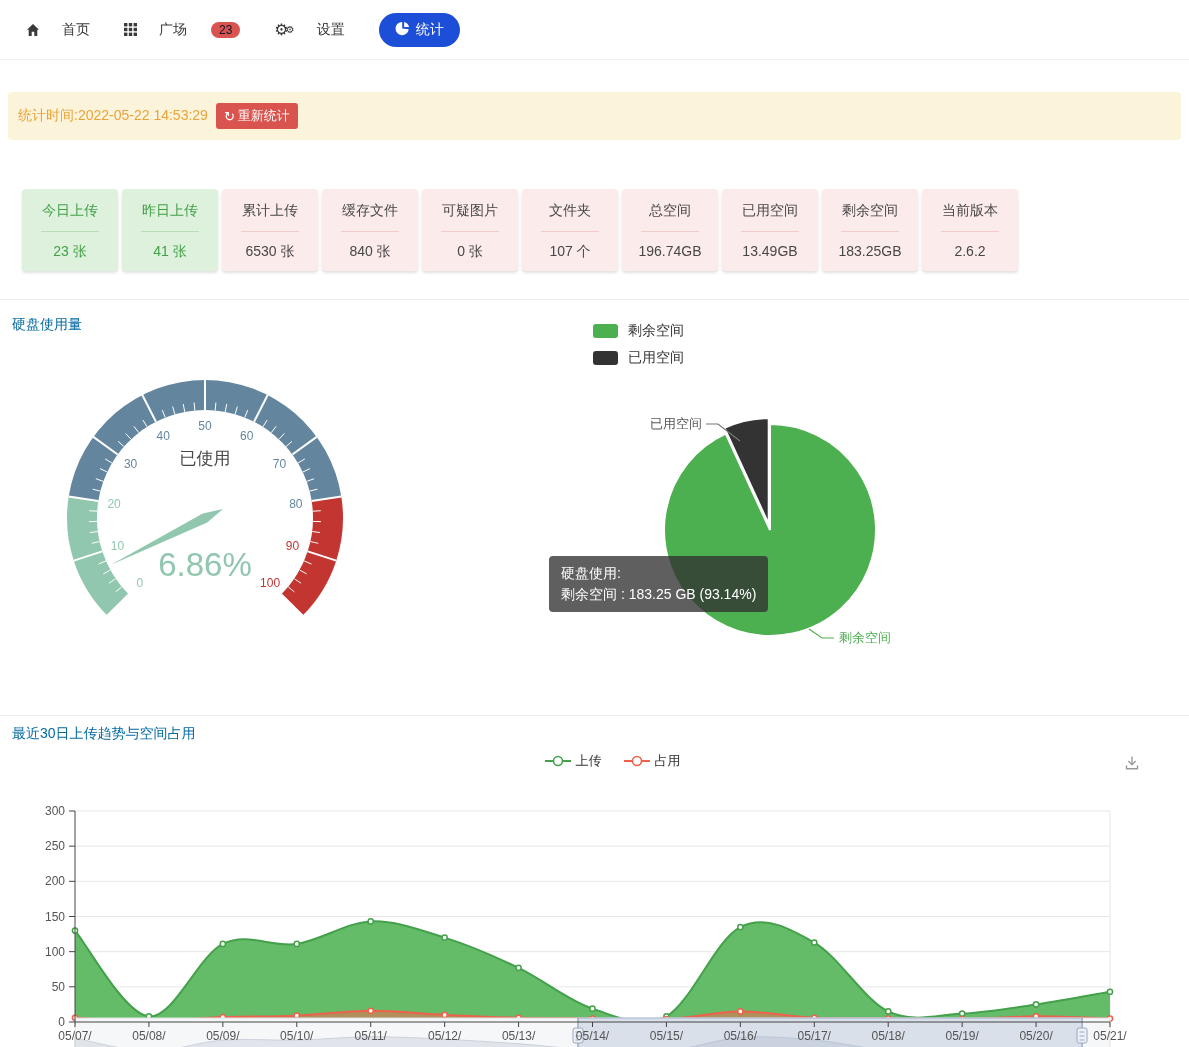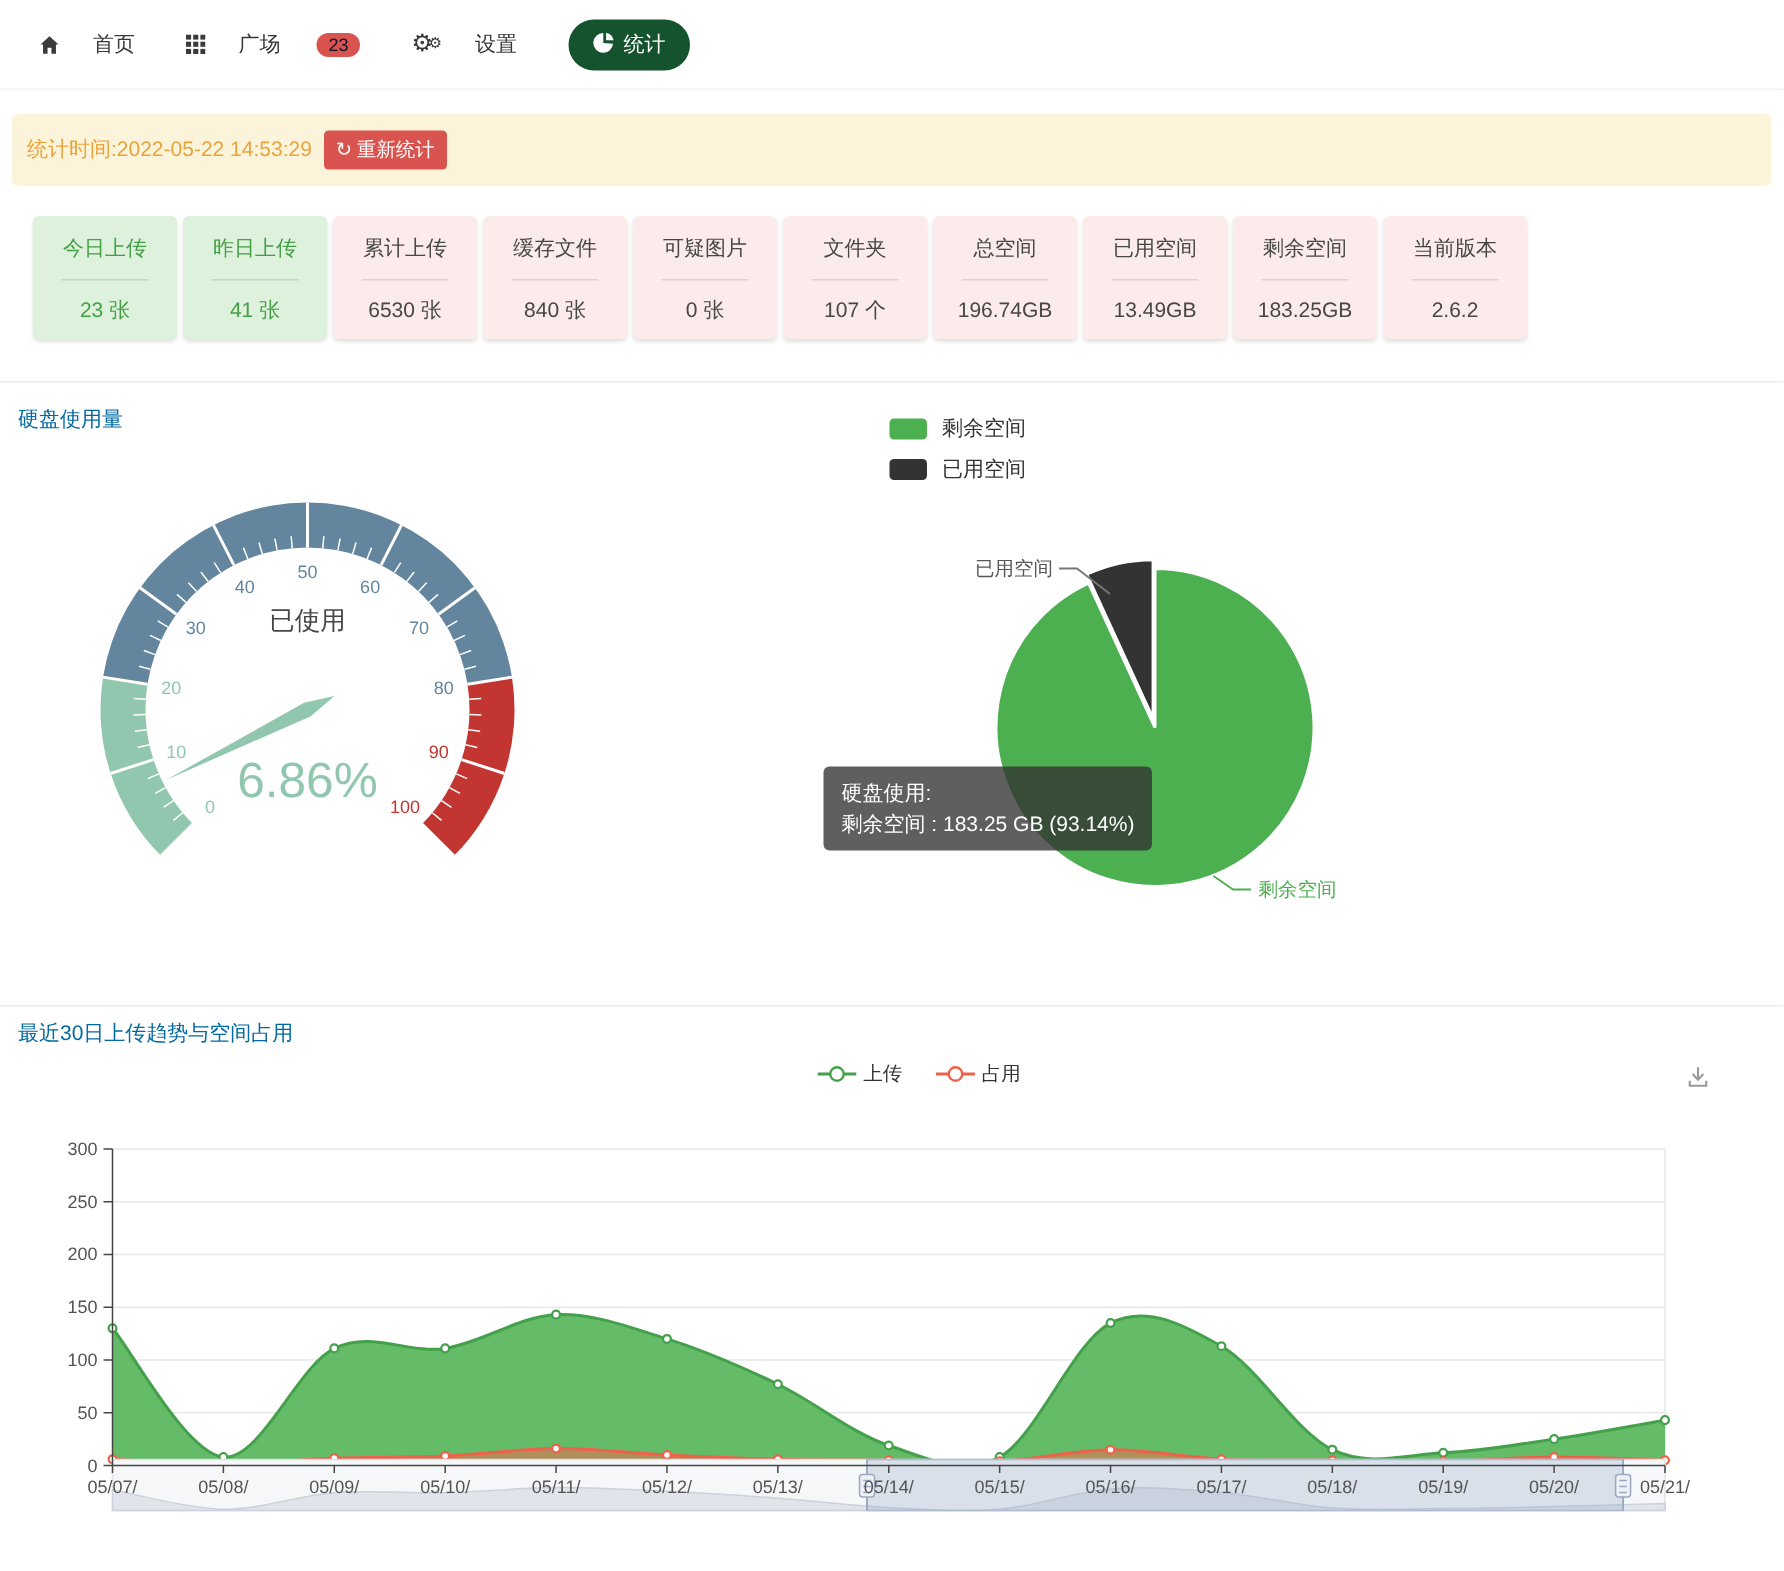--- a/index.html
+++ b/index.html
@@ -4,31 +4,31 @@
 <style>
   * { margin:0; padding:0; box-sizing:border-box; }
   html,body { width:1189px; height:1047px; background:#fff; overflow:hidden;
     font-family:"Liberation Sans","DejaVu Sans",sans-serif; color:#333; }
   
   .nav { height:60px; display:flex; align-items:center; padding-left:26px; gap:34px;
     border-bottom:1px solid #f0f0f0; }
   .nav-item { display:flex; align-items:center; gap:22px; font-size:14px; color:#383838; cursor:pointer; }
   .nav-item .glyph { display:inline-flex; align-items:center; }
   .badge { background:#d9534f; color:#0f172a; font-size:12px; border-radius:10px; padding:1px 8px; margin-left:2px; }
-  .nav-pill { background:#14532d; color:#fff; border-radius:999px; padding:8px 16px; display:flex; align-items:center; gap:6px; font-size:14px; cursor:pointer; }
+  .nav-pill { background:#1d4ed8; color:#fff; border-radius:999px; padding:8px 16px; display:flex; align-items:center; gap:6px; font-size:14px; cursor:pointer; }
   
-  .alert { margin:16px 8px 0 8px; height:48px; background:#fcf4da; border-radius:4px;
+  .alert { margin:32px 8px 0 8px; height:48px; background:#fcf4da; border-radius:4px;
     display:flex; align-items:center; padding-left:10px; font-size:14px; color:#e9a33b; }
   .alert .btn-refresh { margin-left:8px; background:#d9534f; color:#fff; border:none; border-radius:3px;
     font-size:13px; padding:4px 8px; cursor:pointer; display:inline-flex; align-items:center; gap:3px;
     font-family:inherit; }
   
   .cards { padding:20px 0 28px 22px; display:flex; gap:4px; }
   .card { width:96px; height:82px; border-radius:4px; text-align:center; padding-top:13px; font-size:14px;
-    box-shadow:0 2px 3px rgba(0,0,0,0.12); }
+    box-shadow:0 2px 3px rgba(0,0,0,0.12);margin-top:29px; }
   .card hr { border:none; border-top:1px solid; width:58px; margin:11px auto; }
   .card.green { background:#ddf1dd; color:#43a047; }
   .card.green hr { border-color:#b9dcb9; }
   .card.pink { background:#fcebeb; color:#474747; }
   .card.pink hr { border-color:#f1caca; }
   .divider { border:none; border-top:1px solid #ececec; }
   
   .disk-section { position:relative; height:415px; }
   .section-title { position:absolute; left:12px; top:16px; font-size:14px; color:#0369a1; }
   #gauge-svg { position:absolute; left:10px; top:55px; }

